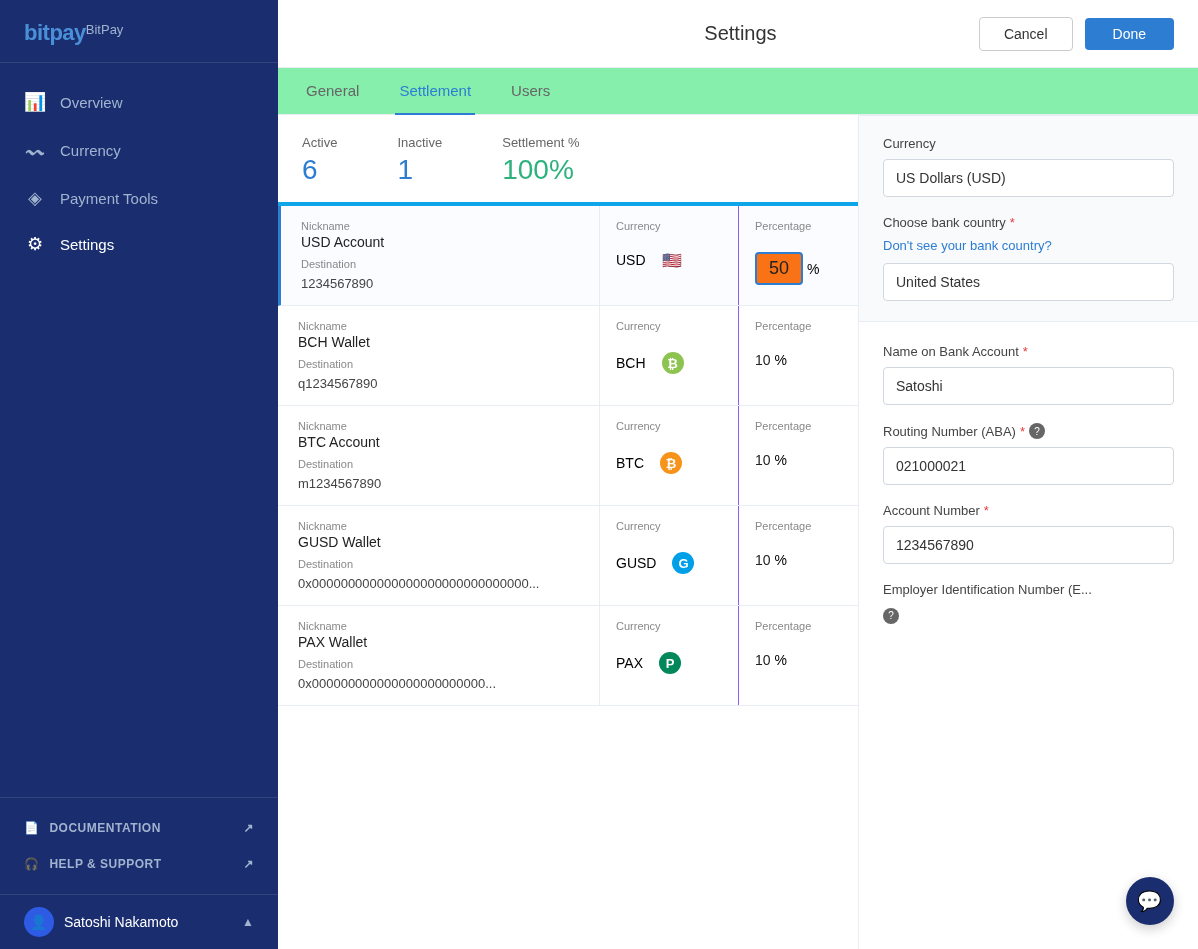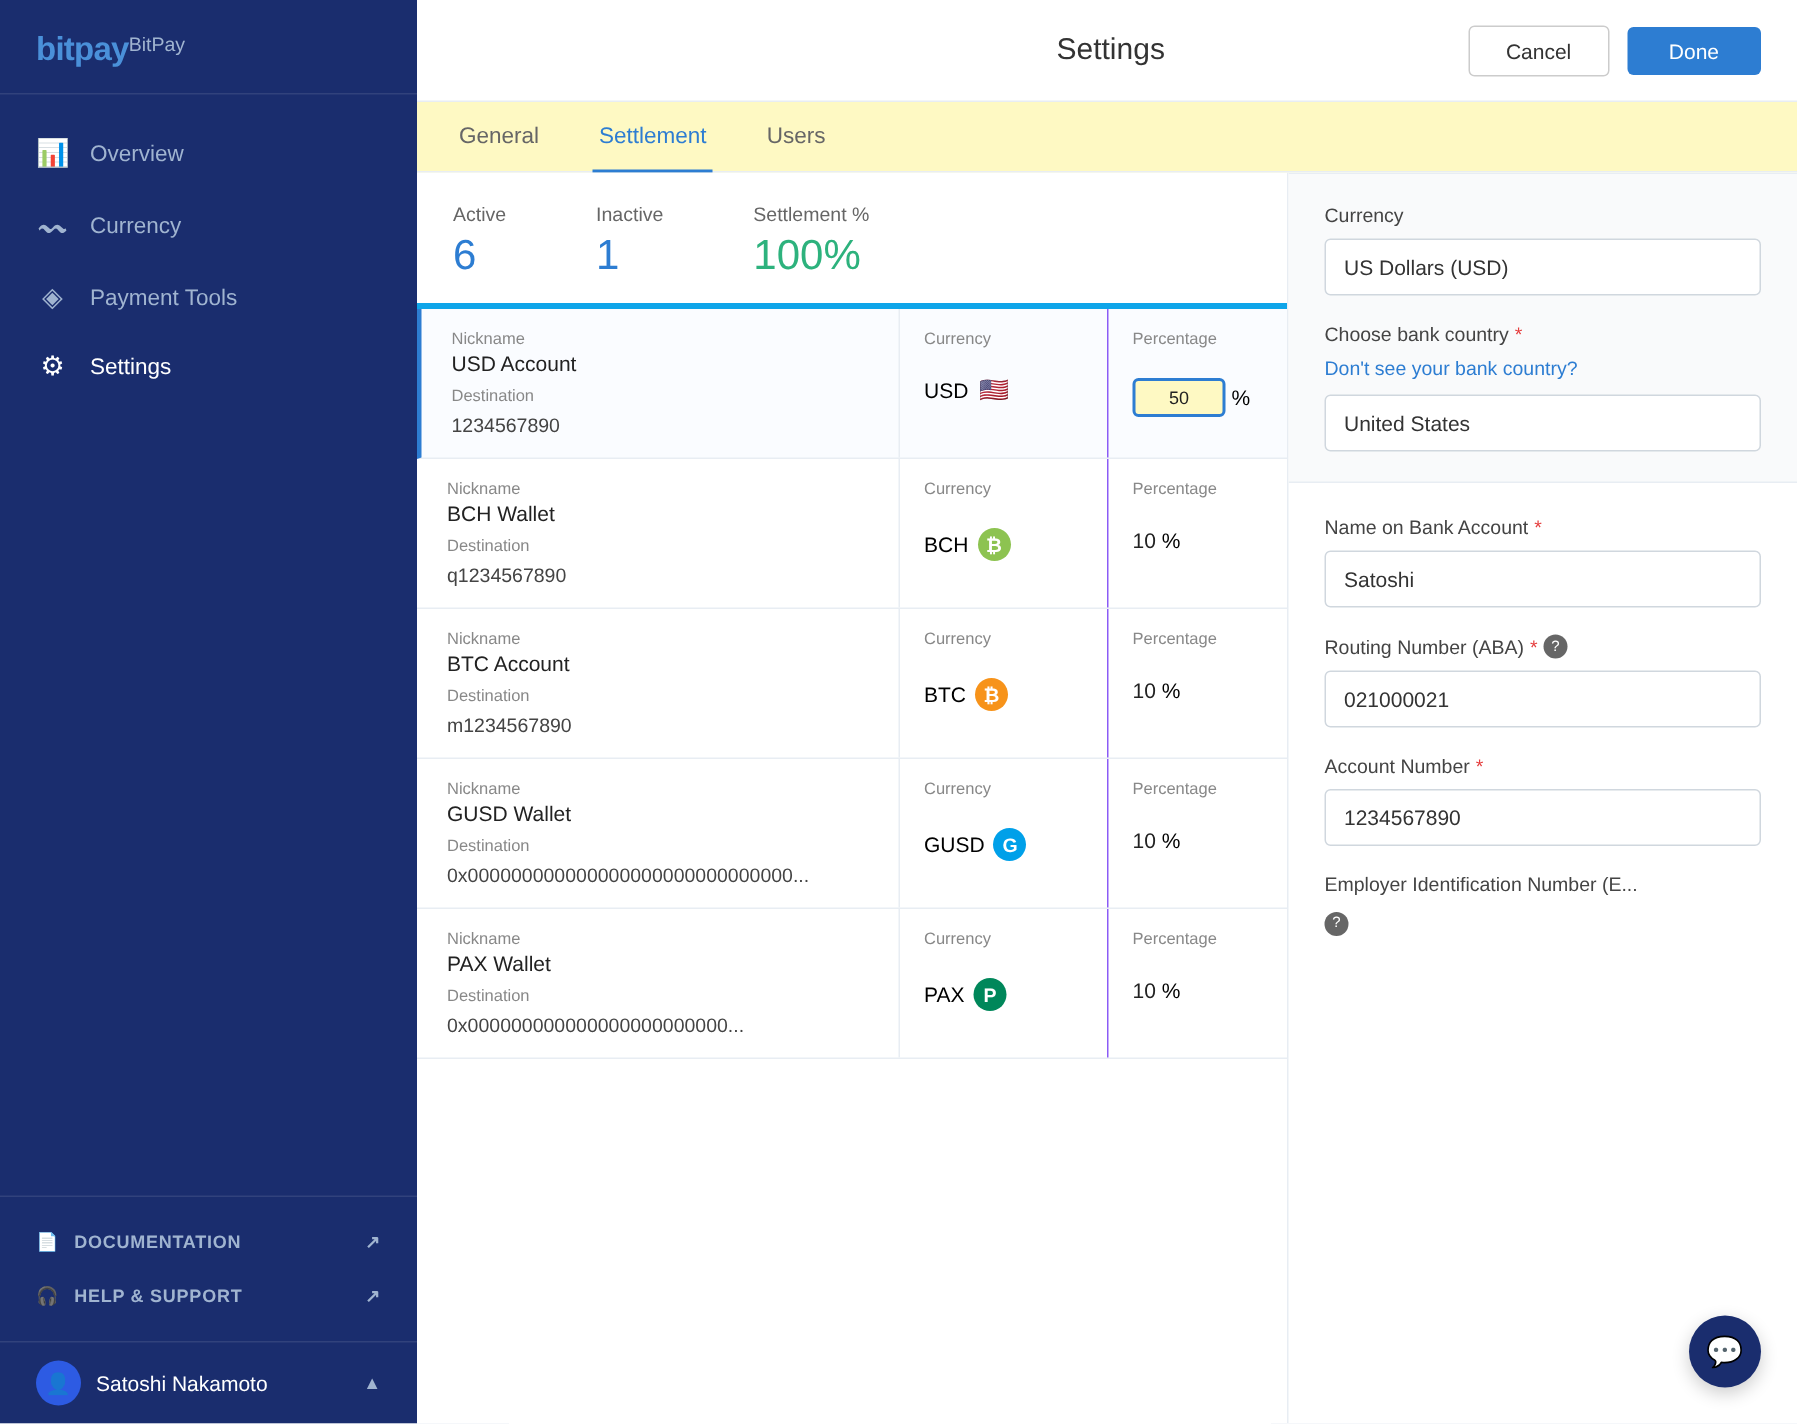--- a/index.html
+++ b/index.html
@@ -131,21 +131,21 @@
       background: #2d7dd2;
       color: white;
       border: none;
       border-radius: 4px;
       font-size: 14px;
       cursor: pointer;
     }
 
     
     .tabs {
-      background: #fef9c3;
+      background: #86efac;
       display: flex;
       padding: 0 24px;
       border-bottom: 1px solid #e8edf3;
       gap: 32px;
     }
     .tab {
       padding: 14px 4px;
       font-size: 15px;
       color: #666;
       cursor: pointer;
@@ -204,46 +204,46 @@
     .field-value { font-size: 14px; color: #222; font-weight: 500; }
     .field-value.secondary { font-weight: 400; font-size: 13px; color: #444; margin-top: 6px; }
     .account-currency {
       width: 120px;
       padding: 14px 16px;
       border-left: 1px solid #e8edf3;
     }
     .currency-value {
       display: flex;
       align-items: center;
-      gap: 6px;
+      gap: 16px;
       font-size: 14px;
       font-weight: 500;
       margin-top: 20px;
     }
     .account-percentage {
       width: 120px;
       padding: 14px 16px;
       border-left: 1px solid #8b5cf6;
       margin-left: 19px;
     }
     .percentage-value {
       display: flex;
       align-items: center;
       gap: 4px;
       margin-top: 20px;
       font-size: 14px;
     }
     .percentage-input {
-      width: 62px;
+      width: 48px;
       padding: 4px 6px;
       border: 2px solid #2d7dd2;
       border-radius: 4px;
-      font-size: 12px;
+      font-size: 18px;
       text-align: center;
-      background: #fef9c3;
+      background: #f97316;
       color: #222;
     }
     .percentage-plain {
       font-size: 14px;
       color: #222;
     }
 
     
     .currency-flag {
       width: 22px;

